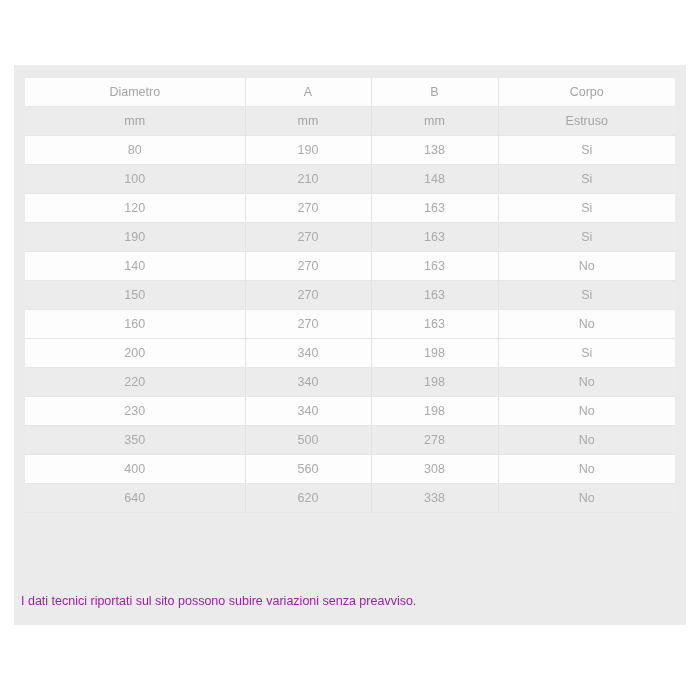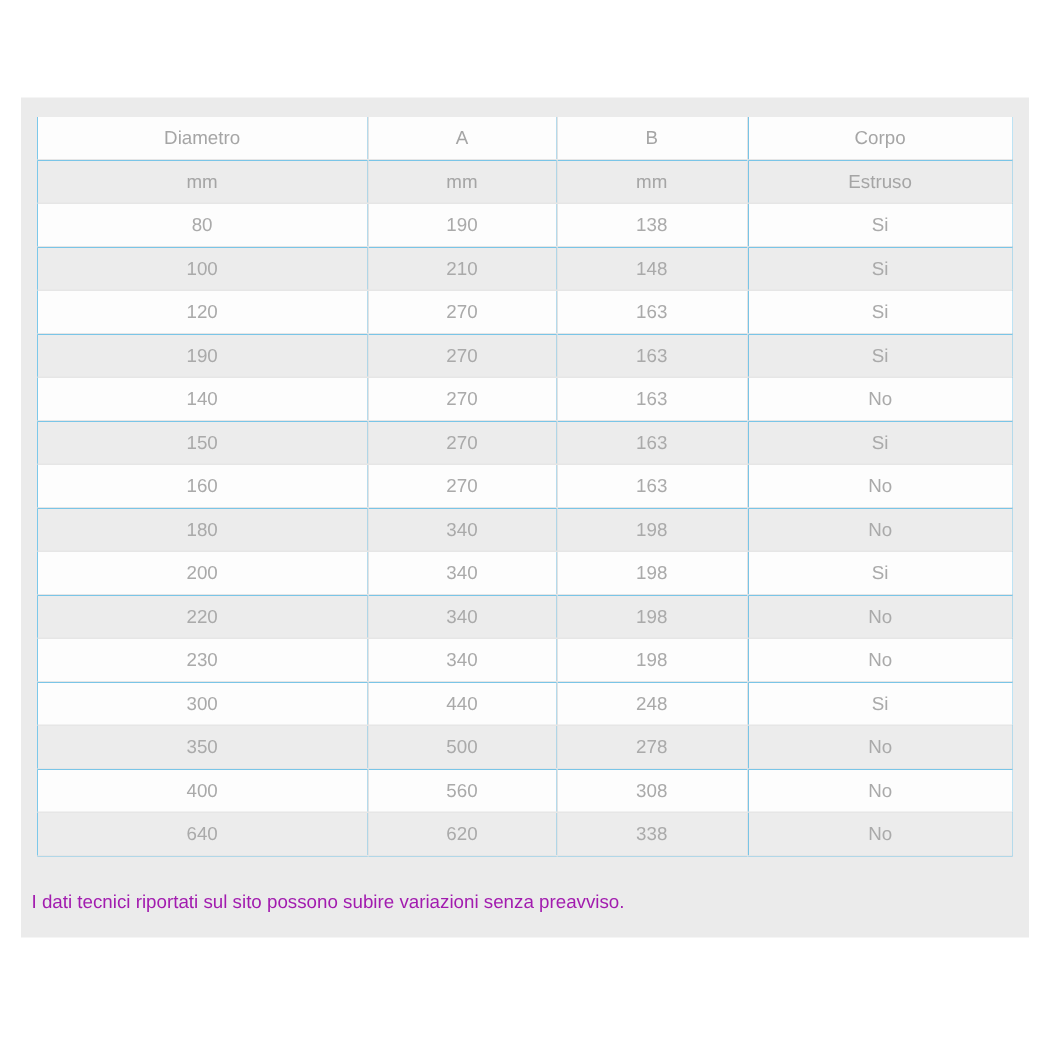--- a/index.html
+++ b/index.html
@@ -31,21 +31,21 @@
     background: #ebebeb;
     box-sizing: border-box;
     padding: 13px 11px 0 11px;
   }
 
   
   table.spec-table {
     width: 650px;
     border-collapse: collapse;
     table-layout: fixed;
-    background: #0ea5e9;
+    background: #4d7c0f;
   }
 
   table.spec-table col.c-diam { width: 220px; }
   table.spec-table col.c-a    { width: 126px; }
   table.spec-table col.c-b    { width: 127px; }
   table.spec-table col.c-corpo{ width: 177px; }
 
   table.spec-table tr {
     height: 28px;
   }
@@ -147,50 +147,38 @@
             <td>270</td>
             <td>163</td>
             <td>Si</td>
           </tr>
           <tr class="row-light">
             <td>160</td>
             <td>270</td>
             <td>163</td>
             <td>No</td>
           </tr>
-          <tr class="row-dark">
-            <td>180</td>
-            <td>340</td>
-            <td>198</td>
-            <td>No</td>
-          </tr>
           <tr class="row-light">
             <td>200</td>
             <td>340</td>
             <td>198</td>
             <td>Si</td>
           </tr>
           <tr class="row-dark">
             <td>220</td>
             <td>340</td>
             <td>198</td>
             <td>No</td>
           </tr>
           <tr class="row-light">
             <td>230</td>
             <td>340</td>
             <td>198</td>
             <td>No</td>
           </tr>
-          <tr class="row-light">
-            <td>300</td>
-            <td>440</td>
-            <td>248</td>
-            <td>Si</td>
-          </tr>
           <tr class="row-dark">
             <td>350</td>
             <td>500</td>
             <td>278</td>
             <td>No</td>
           </tr>
           <tr class="row-light">
             <td>400</td>
             <td>560</td>
             <td>308</td>

